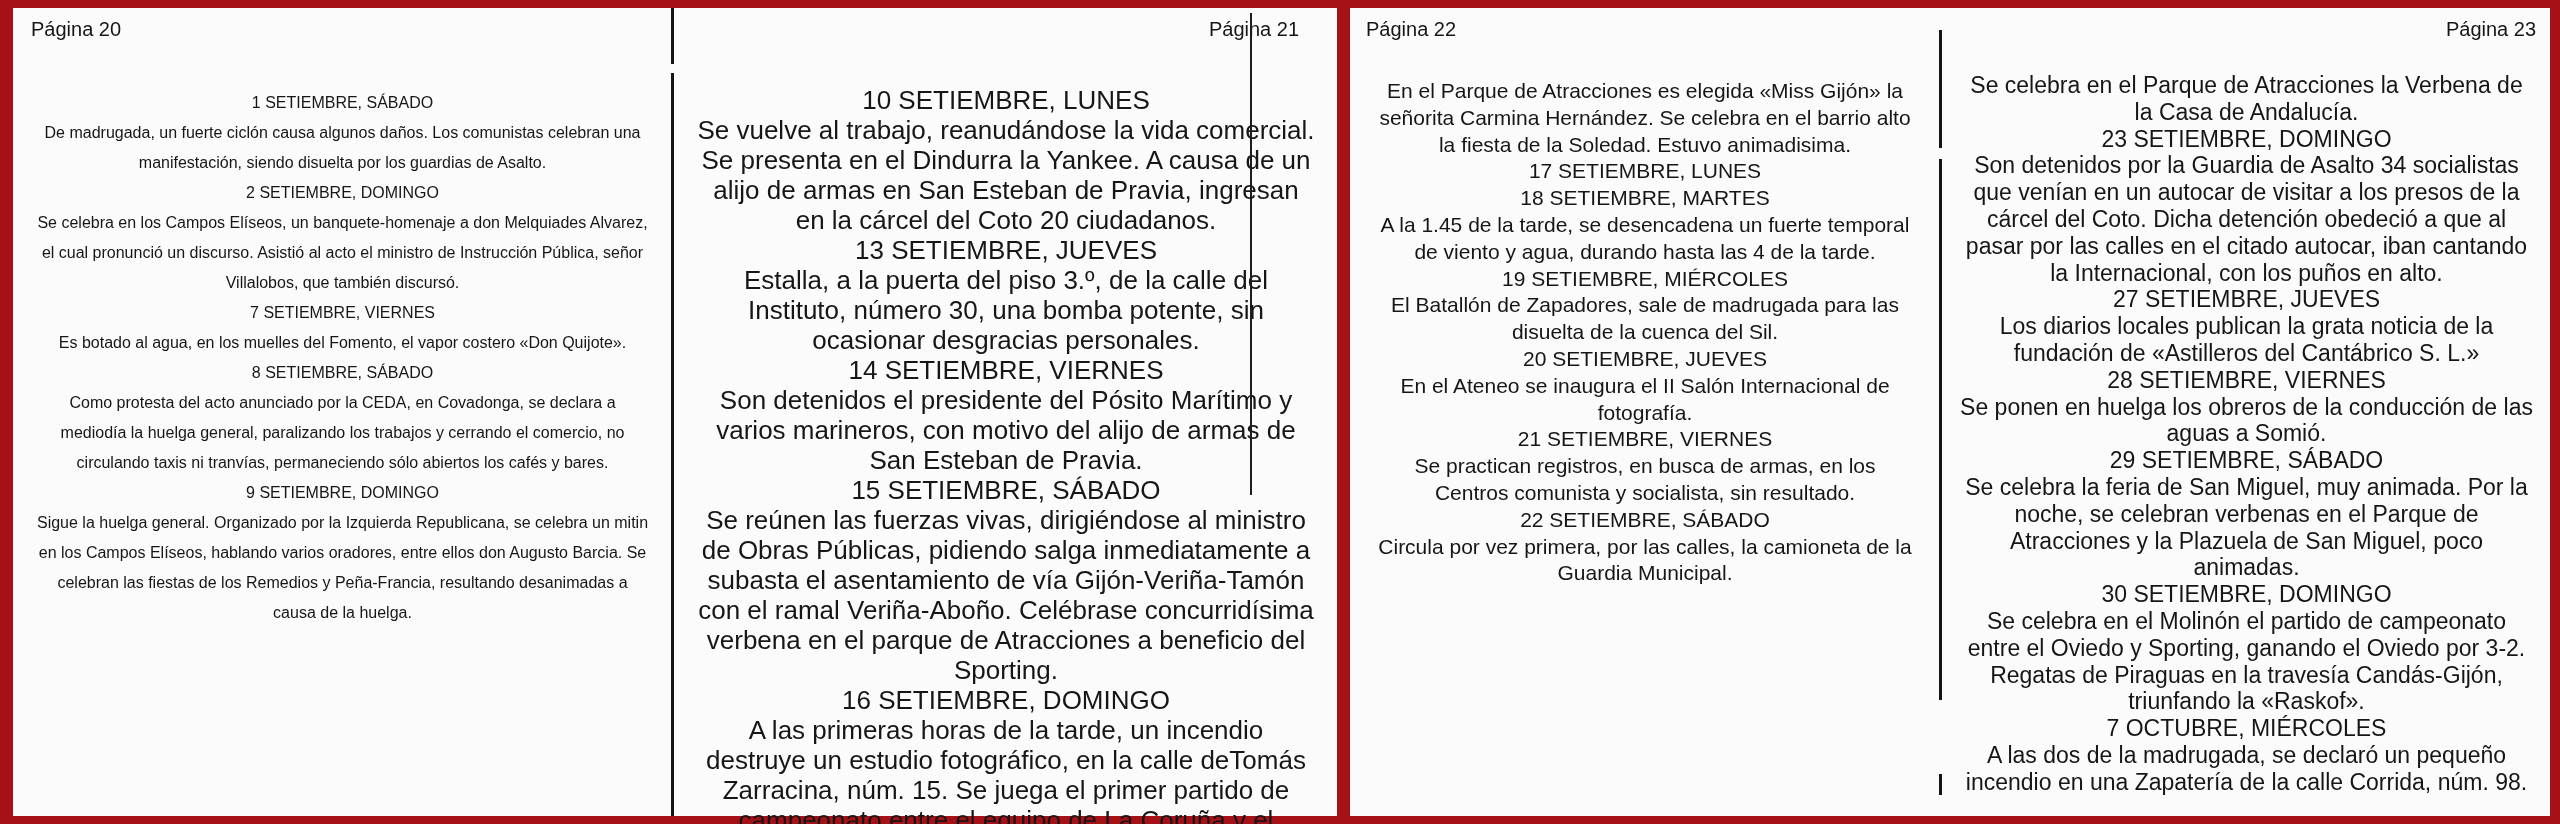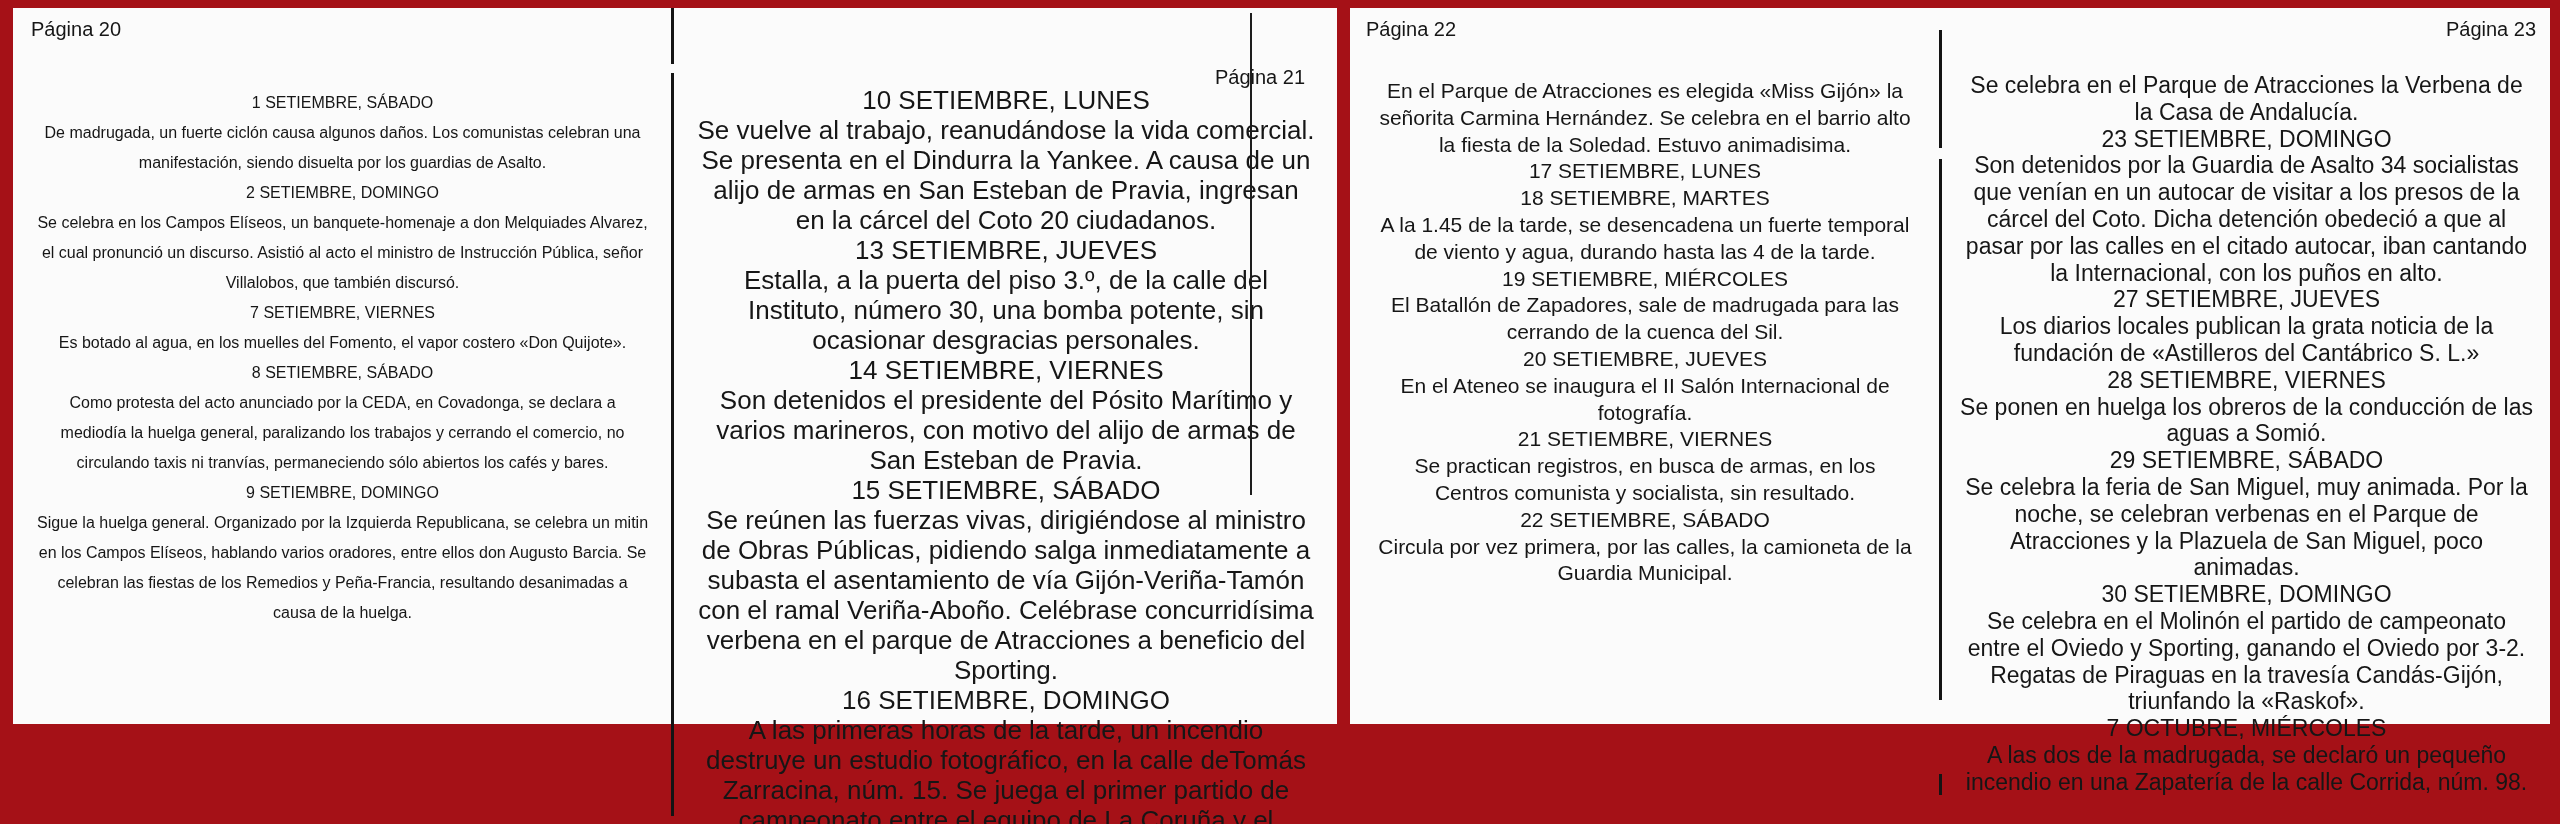--- a/index.html
+++ b/index.html
@@ -11,21 +11,21 @@
   *{box-sizing:border-box;}
   html,body{margin:0;padding:0;}
   body{
     width:2560px;height:824px;
     background:var(--frame-red);
     position:relative;
     font-family:"Liberation Sans", sans-serif;
     overflow:hidden;
   }
   .spread{
-    position:absolute;top:8px;height:716px;
+    position:absolute;top:8px;height:808px;
     background:var(--page-white);
     padding-left:32px;
   }
   #spread-left{left:13px;width:1324px;}
   #spread-right{left:1350px;width:1200px;}
   .page{position:absolute;top:0;height:100%;}
   #page-20{left:0;width:659px;}
   #page-21{left:662px;width:662px;}
   #page-22{left:0;width:590px;}
   #page-23{left:593px;width:607px;}
@@ -47,21 +47,21 @@
   .scan-edge{
     position:absolute;left:1237px;top:5px;width:2px;height:482px;
     background:#1d1d1d;
   }
   .page-label{
     position:absolute;top:8px;
     font-size:20px;line-height:26px;color:var(--ink);
     white-space:nowrap;
   }
   #page-20 .page-label{left:18px;}
-  #page-21 .page-label{right:32px;margin-top:48px;}
+  #page-21 .page-label{right:38px;}
   #page-22 .page-label{left:16px;}
   #page-23 .page-label{right:14px;}
   .page-body{
     position:absolute;left:0;right:0;
     text-align:center;color:var(--ink);
   }
   #page-20 .page-body{top:80px;padding:0 22px;font-size:16px;line-height:30px;}
   #page-21 .page-body{top:77px;padding:0 21px;font-size:26px;line-height:30px;}
   #page-22 .page-body{top:70px;padding:0 25px;font-size:21px;line-height:26.8px;}
   #page-23 .page-body{top:64px;padding:0 16px;font-size:23px;line-height:26.8px;}
@@ -107,21 +107,21 @@
 
 <div class="spread" id="spread-right">
   <div class="page" id="page-22">
     <div class="page-label">Página 22</div>
     <div class="page-body">
         <div class="block paragraph">En el Parque de Atracciones es elegida «Miss Gijón» la señorita Carmina Hernández. Se celebra en el barrio alto la fiesta de la Soledad. Estuvo animadisima.</div>
         <div class="block heading">17 SETIEMBRE, LUNES</div>
         <div class="block heading">18 SETIEMBRE, MARTES</div>
         <div class="block paragraph">A la 1.45 de la tarde, se desencadena un fuerte temporal de viento y agua, durando hasta las 4 de la tarde.</div>
         <div class="block heading">19 SETIEMBRE, MIÉRCOLES</div>
-        <div class="block paragraph">El Batallón de Zapadores, sale de madrugada para las cerrando de la cuenca del Sil.</div>
+        <div class="block paragraph">El Batallón de Zapadores, sale de madrugada para las disuelta de la cuenca del Sil.</div>
         <div class="block heading">20 SETIEMBRE, JUEVES</div>
         <div class="block paragraph">En el Ateneo se inaugura el II Salón Internacional de fotografía.</div>
         <div class="block heading">21 SETIEMBRE, VIERNES</div>
         <div class="block paragraph">Se practican registros, en busca de armas, en los Centros comunista y socialista, sin resultado.</div>
         <div class="block heading">22 SETIEMBRE, SÁBADO</div>
         <div class="block paragraph">Circula por vez primera, por las calles, la camioneta de la Guardia Municipal.</div>
       </div>
   </div>
   <div class="fold-line" id="fold-right"></div>
   <div class="page" id="page-23">

